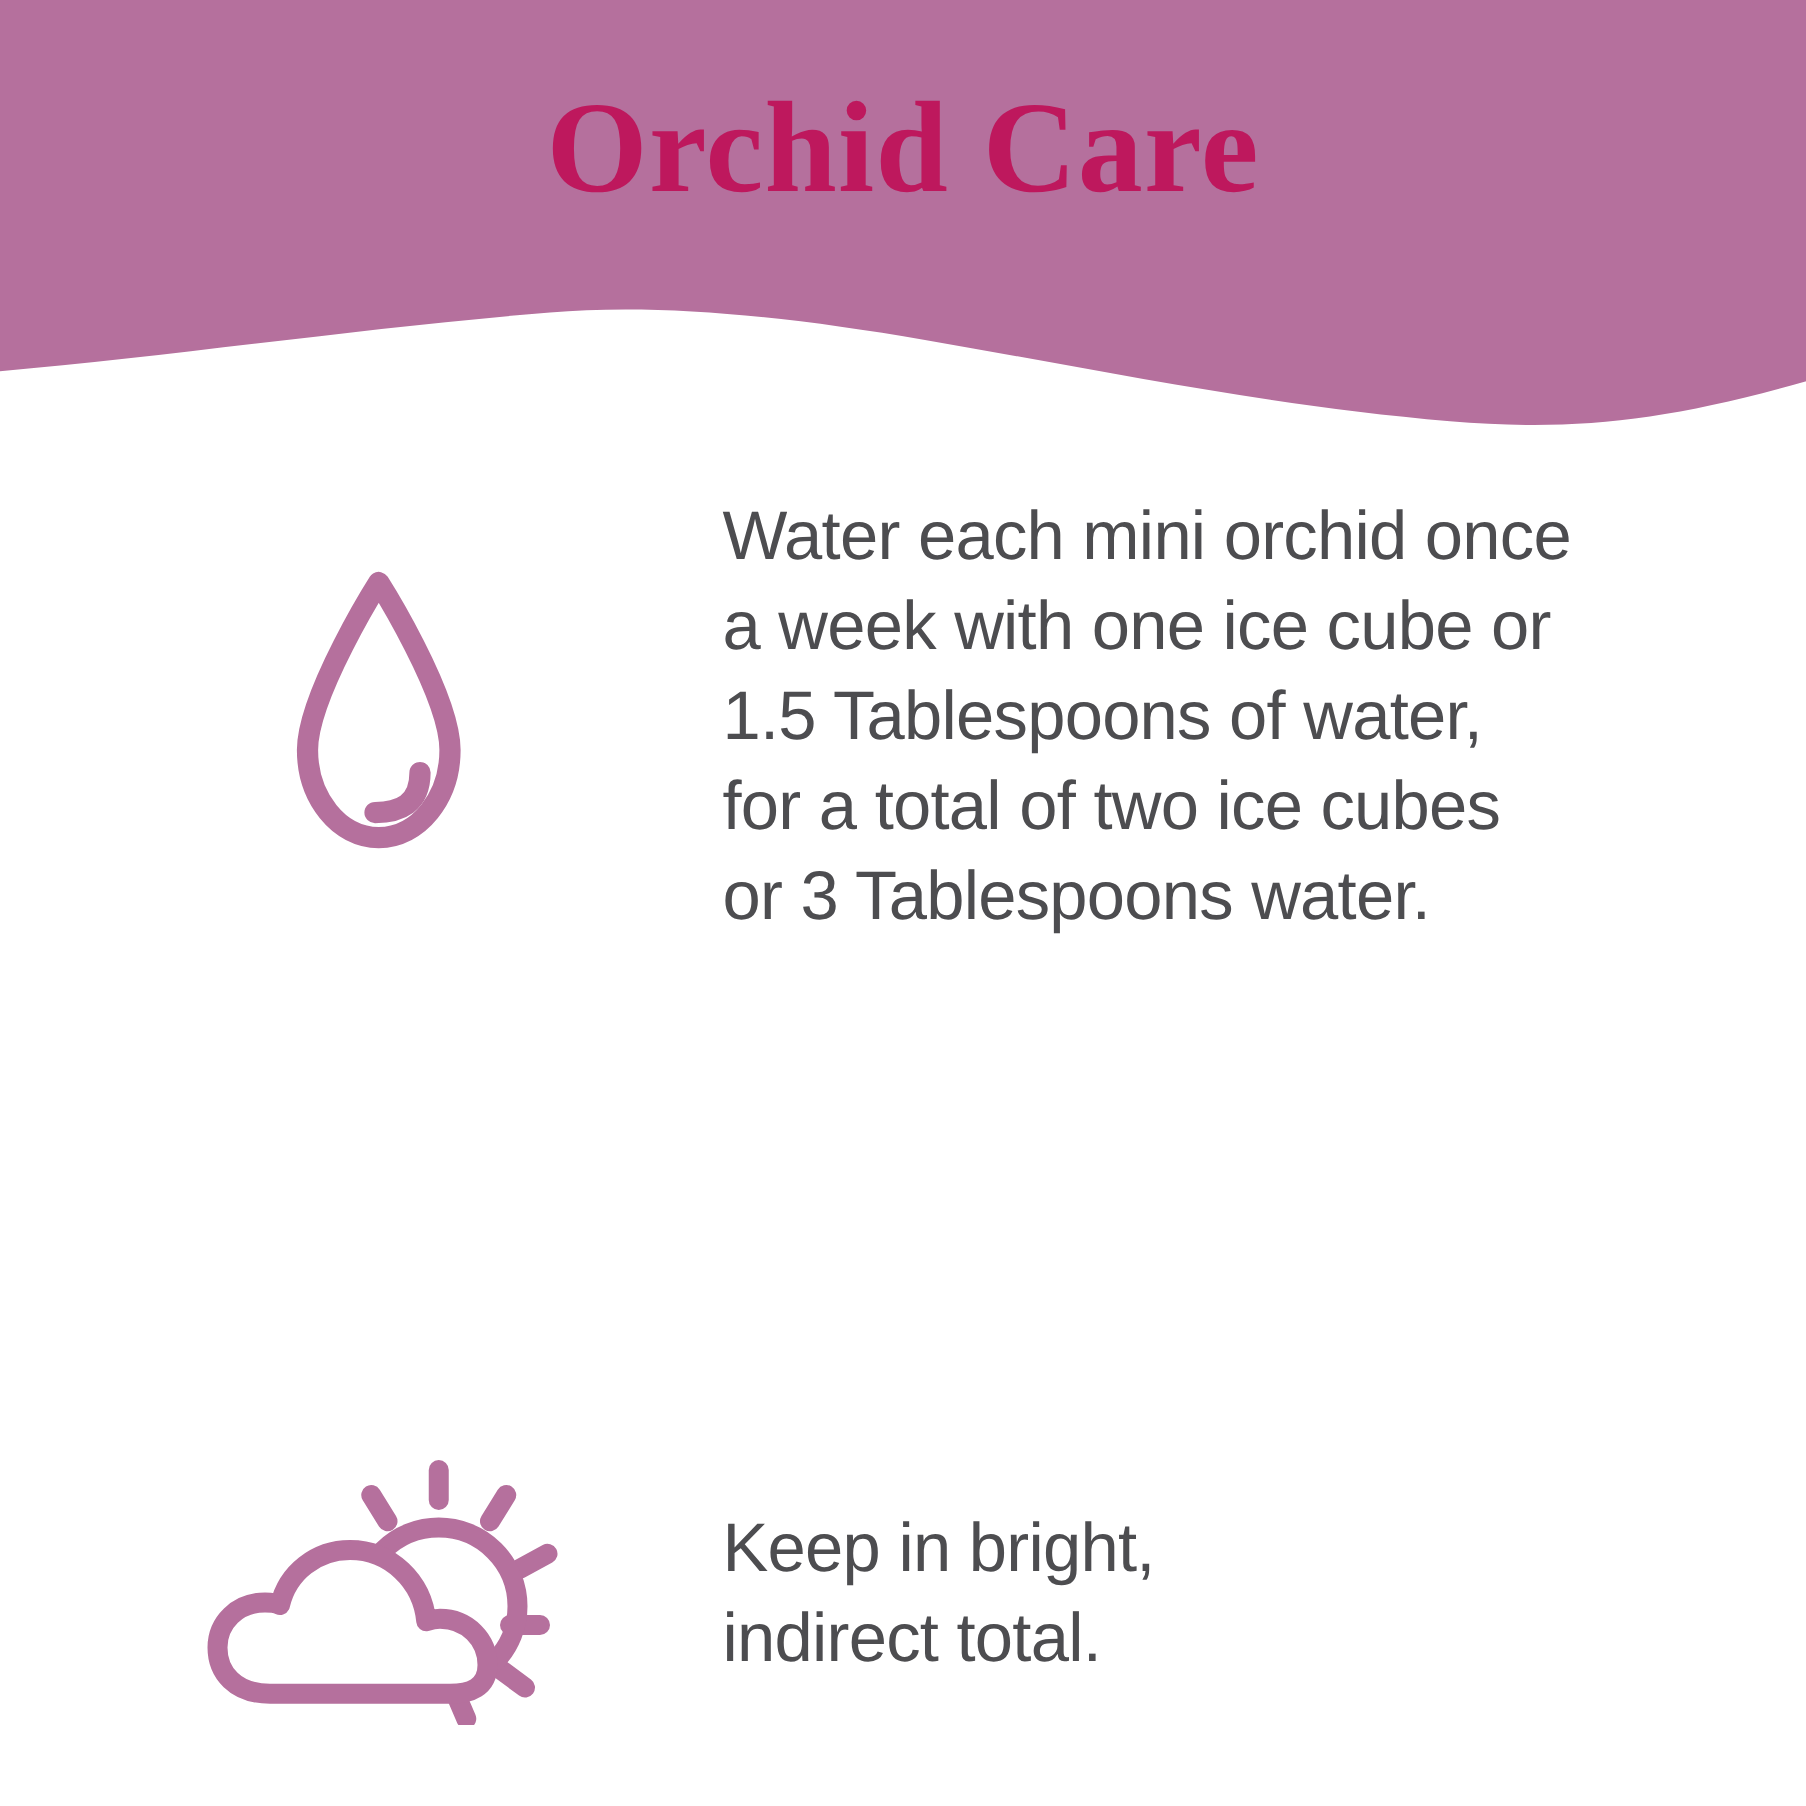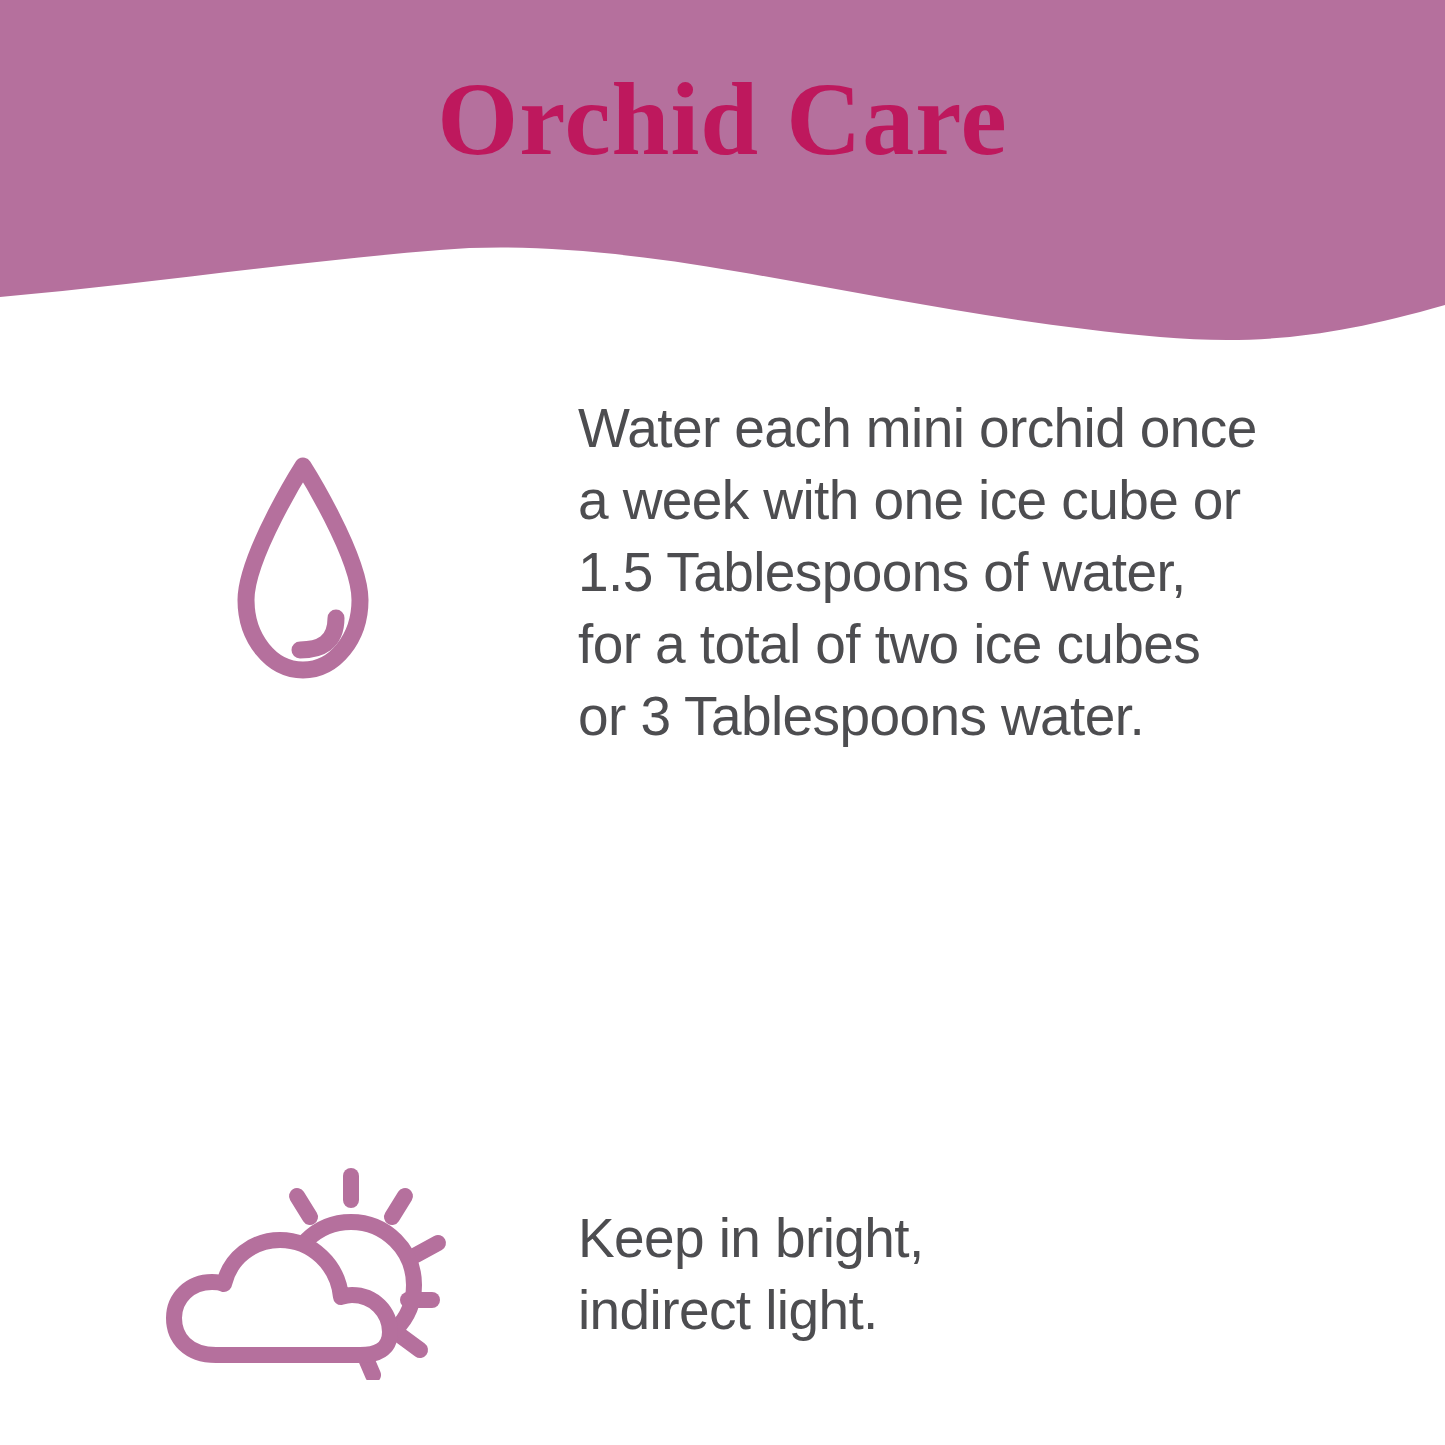--- a/index.html
+++ b/index.html
@@ -133,21 +133,21 @@
                  C30,195 16,178 16,158
                  C16,138 32,122 54,122
                  C58,122 62,122 66,124
                  C72,98 95,80 122,80
                  C154,80 180,105 183,137
                  C186,136 190,135 194,135
                  C216,135 232,152 232,172
                  C232,190 218,195 202,195 Z" fill="#ffffff" stroke="#b5709d" stroke-width="16" stroke-linejoin="round" stroke-linecap="round"></path>
       </svg>
       <div class="care-text">Keep in bright,
-indirect light.</div>
+indirect total.</div>
     </div>
 
     <div class="care-row" id="row-temp">
       
       
     </div>
 
   </div>
 </div>
 

